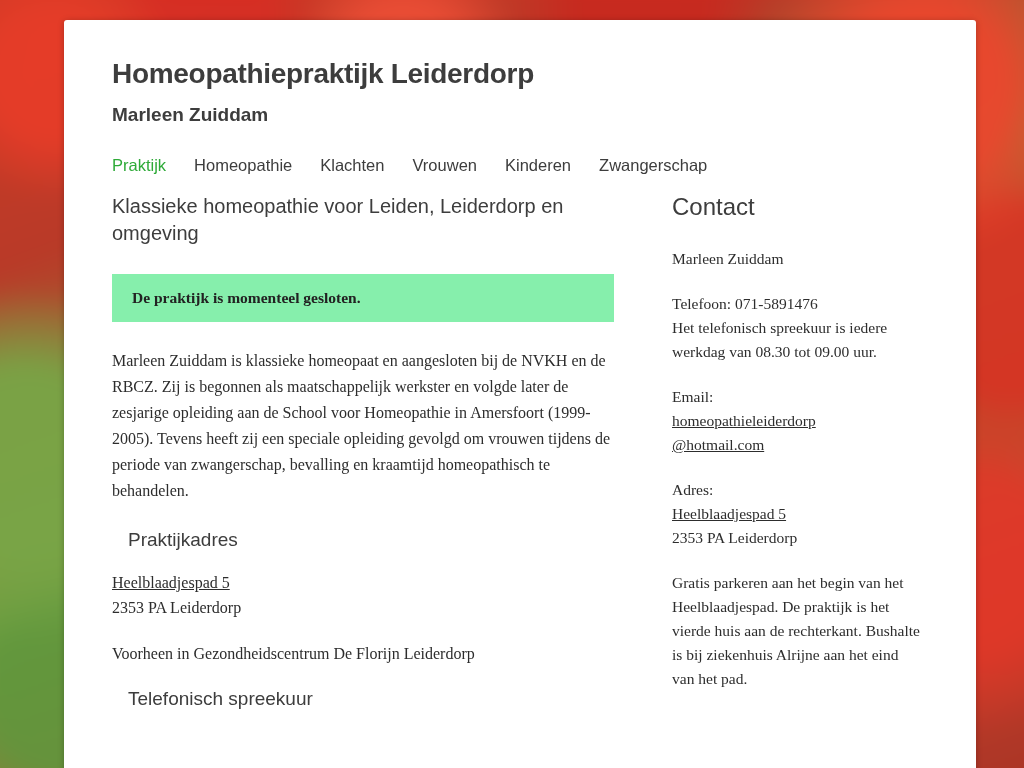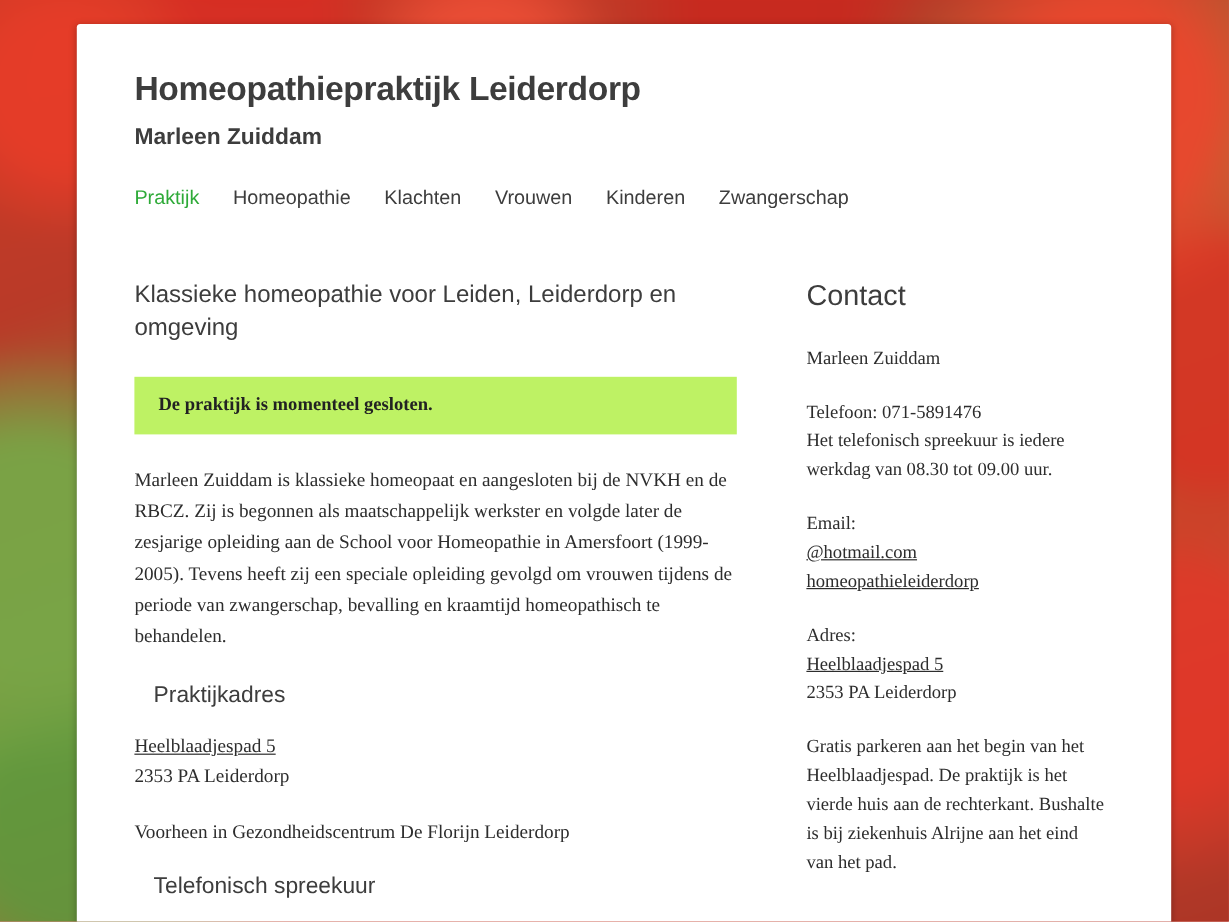--- a/index.html
+++ b/index.html
@@ -62,21 +62,21 @@
     font-size: 19px;
     font-weight: bold;
     color: #3d3d3d;
     margin: 0 0 30px 0;
   }
   nav.mainnav {
     display: flex;
     gap: 28px;
     font-family: "Liberation Sans", sans-serif;
     font-size: 16.5px;
-    margin-bottom: 58px;
+    margin-bottom: 18px;
   }
   nav.mainnav a {
     color: #3d3d3d;
     text-decoration: none;
   }
   nav.mainnav a.active {
     color: #2eaa38;
   }
   .columns {
     display: flex;
@@ -87,21 +87,21 @@
 
   h2.page-heading {
     font-family: "Liberation Sans", sans-serif;
     font-size: 20px;
     font-weight: normal;
     color: #3d3d3d;
     line-height: 1.32;
     margin: 0 0 28px 0;
   }
   .notice {
-    background: #bef264;
+    background: #86efac;
     padding: 15px 20px;
     margin-bottom: 26px;
   }
   .notice span {
     font-family: "Liberation Serif", serif;
     font-weight: bold;
     font-size: 15.5px;
     color: #222;
   }
   p.body {
@@ -196,22 +196,22 @@
         <div class="side-block">Marleen Zuiddam</div>
 
         <div class="side-block">
           <div>Telefoon: 071-5891476</div>
           <div>Het telefonisch spreekuur is iedere</div>
           <div>werkdag van 08.30 tot 09.00 uur.</div>
         </div>
 
         <div class="side-block">
           <div>Email:</div>
+          <div><a href="#">homeopathieleiderdorp</a></div>
           <div><a href="#">@hotmail.com</a></div>
-          <div><a href="#">homeopathieleiderdorp</a></div>
         </div>
 
         <div class="side-block">
           <div>Adres:</div>
           <div><a href="#">Heelblaadjespad 5</a></div>
           <div>2353 PA Leiderdorp</div>
         </div>
 
         <div class="side-block">
           <div>Gratis parkeren aan het begin van het Heelblaadjespad. De praktijk is het vierde huis aan de rechterkant. Bushalte is bij ziekenhuis Alrijne aan het eind van het pad.</div>

